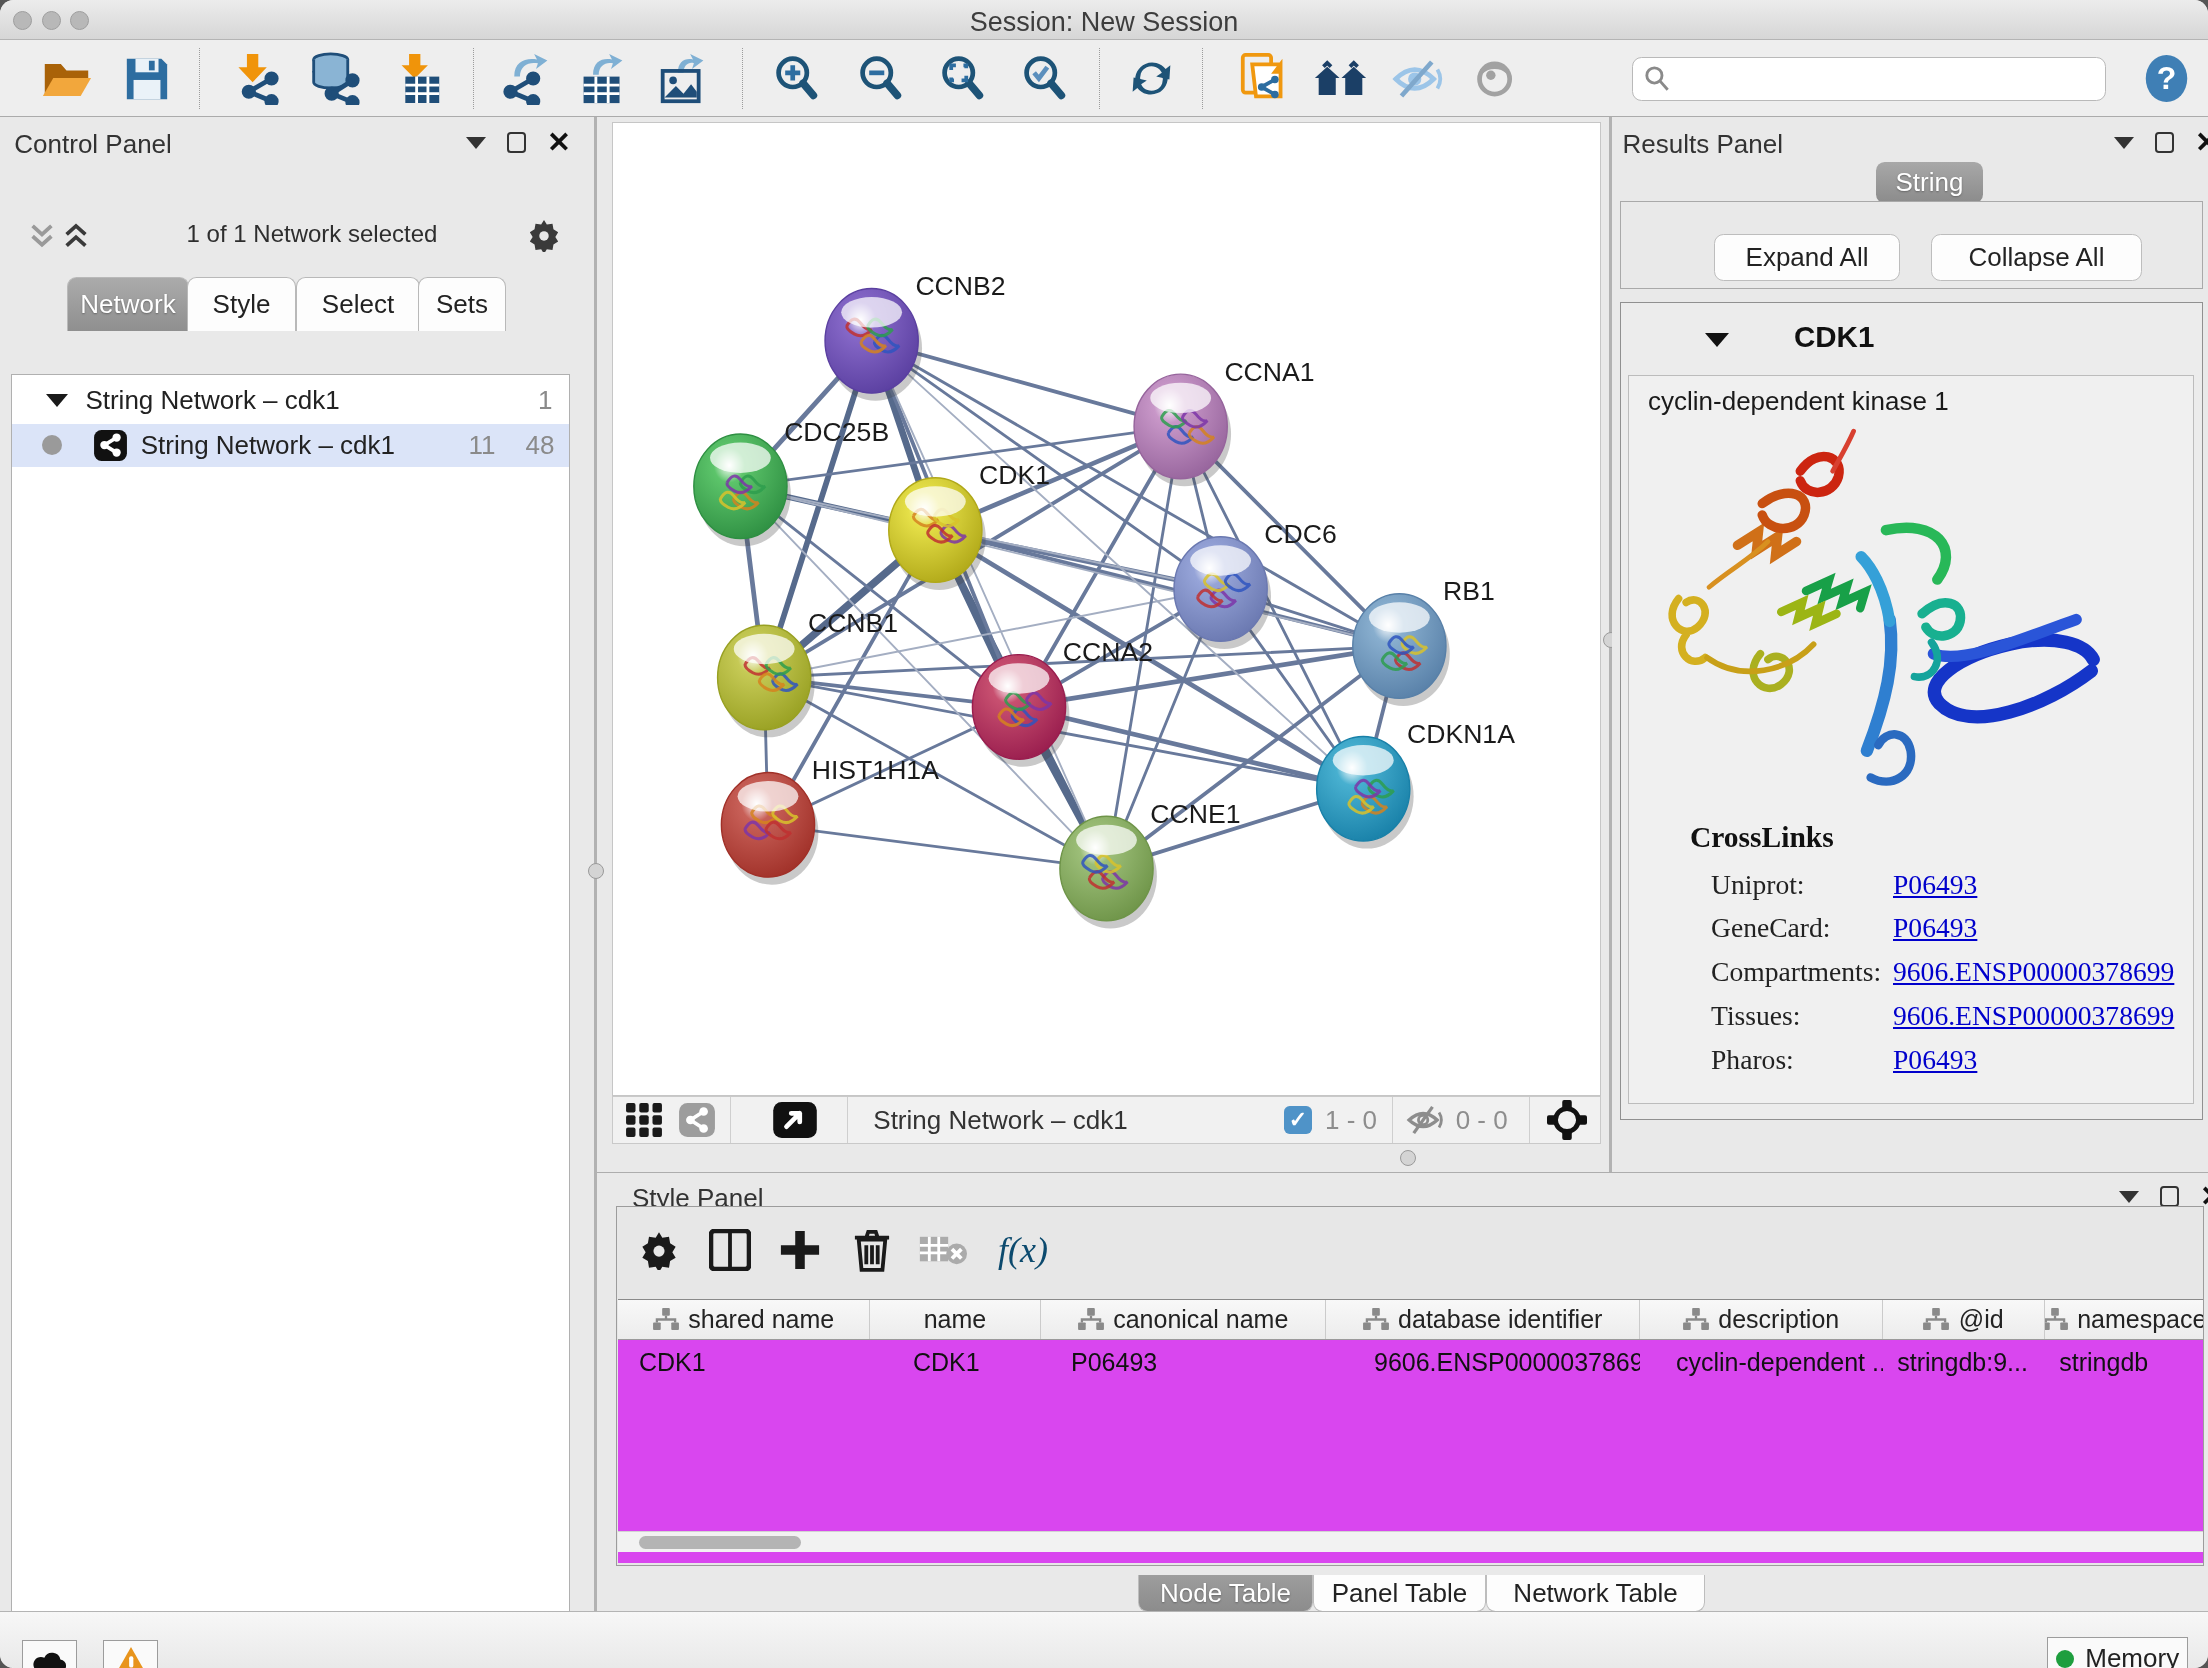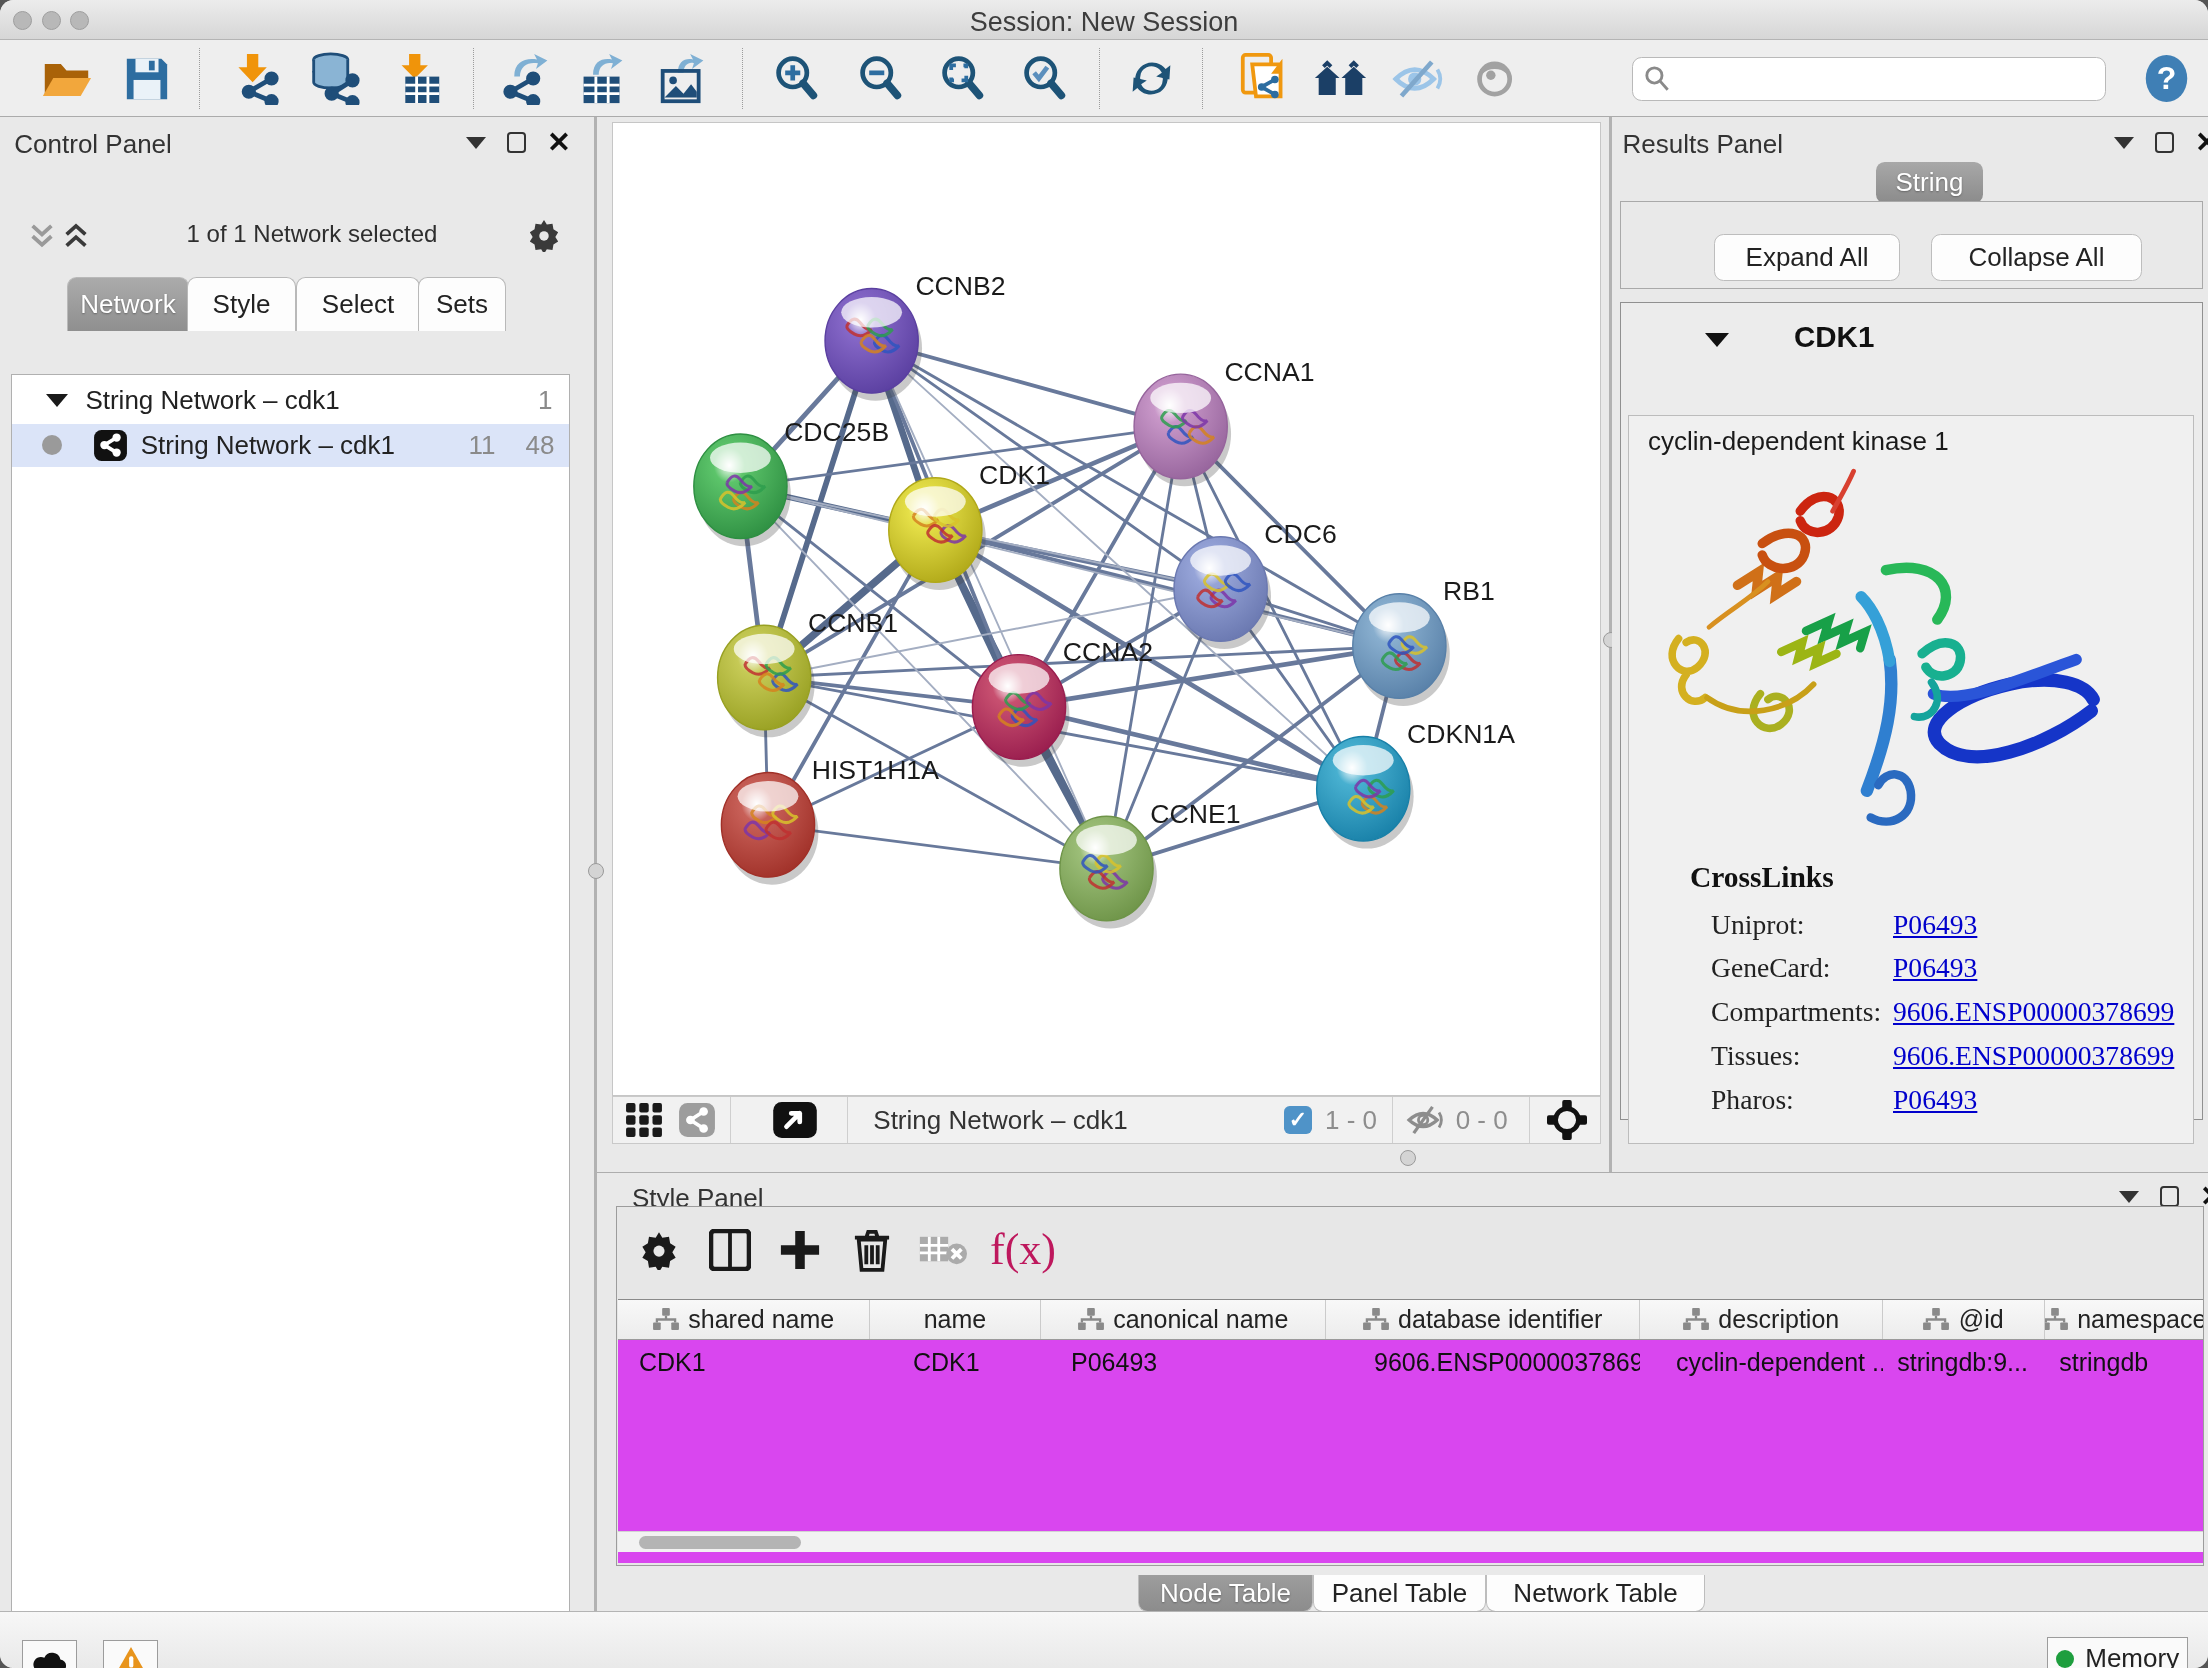--- a/index.html
+++ b/index.html
@@ -54,21 +54,21 @@
     font-size:22px; font-weight:bold; display:flex; align-items:center; justify-content:center; }
   
   .rightpanel { left:1612px; top:117px; width:596px; height:1494px; background:#e9e9e9; }
   .stringtab { left:1876px; top:162px; width:107px; height:41px; border-radius:8.6px;
     background:linear-gradient(#a8a8a8,#8b8b8b); color:#fff; font-size:26px;
     display:flex; align-items:center; justify-content:center; text-shadow:0 1px 1.9px #666; }
   .rbox1 { left:1620px; top:201px; width:583px; height:88px; border:1.9px solid #a9a9a9; background:#e9e9e9; }
   .rbtn { position:absolute; height:47px; background:#fdfdfd; border:1.9px solid #bdbdbd; border-radius:9.5px;
     font-size:26px; color:#222; display:flex; align-items:center; justify-content:center; }
   .rbox2 { left:1620px; top:302px; width:583px; height:818px; border:1.9px solid #909090; background:#ececec; }
-  .rinner { left:1628px; top:375px; width:566px; height:729px; border:1px solid #bcbcbc; background:#f0f0f0;margin-top:40px; }
+  .rinner { left:1628px; top:375px; width:566px; height:729px; border:1px solid #bcbcbc; background:#f0f0f0; }
   .serif { font-family:"Liberation Serif", serif; }
   .xlink { color:#0000cc; text-decoration:underline; }
   .xrow { position:absolute; font-size:27.6px; }
   
   .tablepanel { left:597px; top:1172px; width:1611px; height:439px; background:#e9e9e9; border-top:1px solid #adadad; }
   .tcontainer { left:616px; top:1206px; width:1588px; height:360px; border:1.9px solid #9c9c9c; background:#e7e7e7; }
   .ttoolbtn { position:absolute; top:1221px; width:57px; height:57px; display:flex; align-items:center; justify-content:center; }
   .dtable { left:618px; top:1299px; width:1585px; height:264px; background:#d946ef; border-top:1.9px solid #8a8a8a; overflow:hidden; }
   .hdrrow { display:flex; height:40px; background:linear-gradient(#f8f8f8,#ececec); border-bottom:1.9px solid #9a9a9a; }
   .hcell { display:flex; align-items:center; justify-content:center; gap:9.5px; font-size:25px; color:#222;
@@ -694,21 +694,21 @@
       </svg>
   </div>
   <div class="ttoolbtn" style="left:914px">
     <svg width="49" height="34" viewBox="0 0 52 36">
         <rect x="2" y="4" width="30" height="26" fill="#ababab"></rect>
         <path d="M2 13 h30 M2 21 h30 M12 4 v26 M22 4 v26" stroke="#fff" stroke-width="3"></path>
         <circle cx="41" cy="22" r="11" fill="#ababab"></circle>
         <path d="M36 17 l10 10 M46 17 l-10 10" stroke="#fff" stroke-width="4"></path>
       </svg>
   </div>
-  <div class="ttoolbtn serif" style="left:980px; width:86px; font-size:44px; color:#be185d">f(x)</div>
+  <div class="ttoolbtn serif" style="left:980px; width:86px; font-style:italic; font-size:36px; color:#0c4a6e">f(x)</div>
 
   <div class="abs dtable">
     <div class="hdrrow">
       <div class="hcell" style="width:252px">
           <span class="treeicon">
             <svg width="26" height="23" viewBox="0 0 27 24">
               <g fill="#8a8a8a">
                 <rect x="9.5" y="0" width="8" height="8" rx="1"></rect>
                 <rect x="0" y="15" width="8" height="8" rx="1"></rect>
                 <rect x="19" y="15" width="8" height="8" rx="1"></rect>

